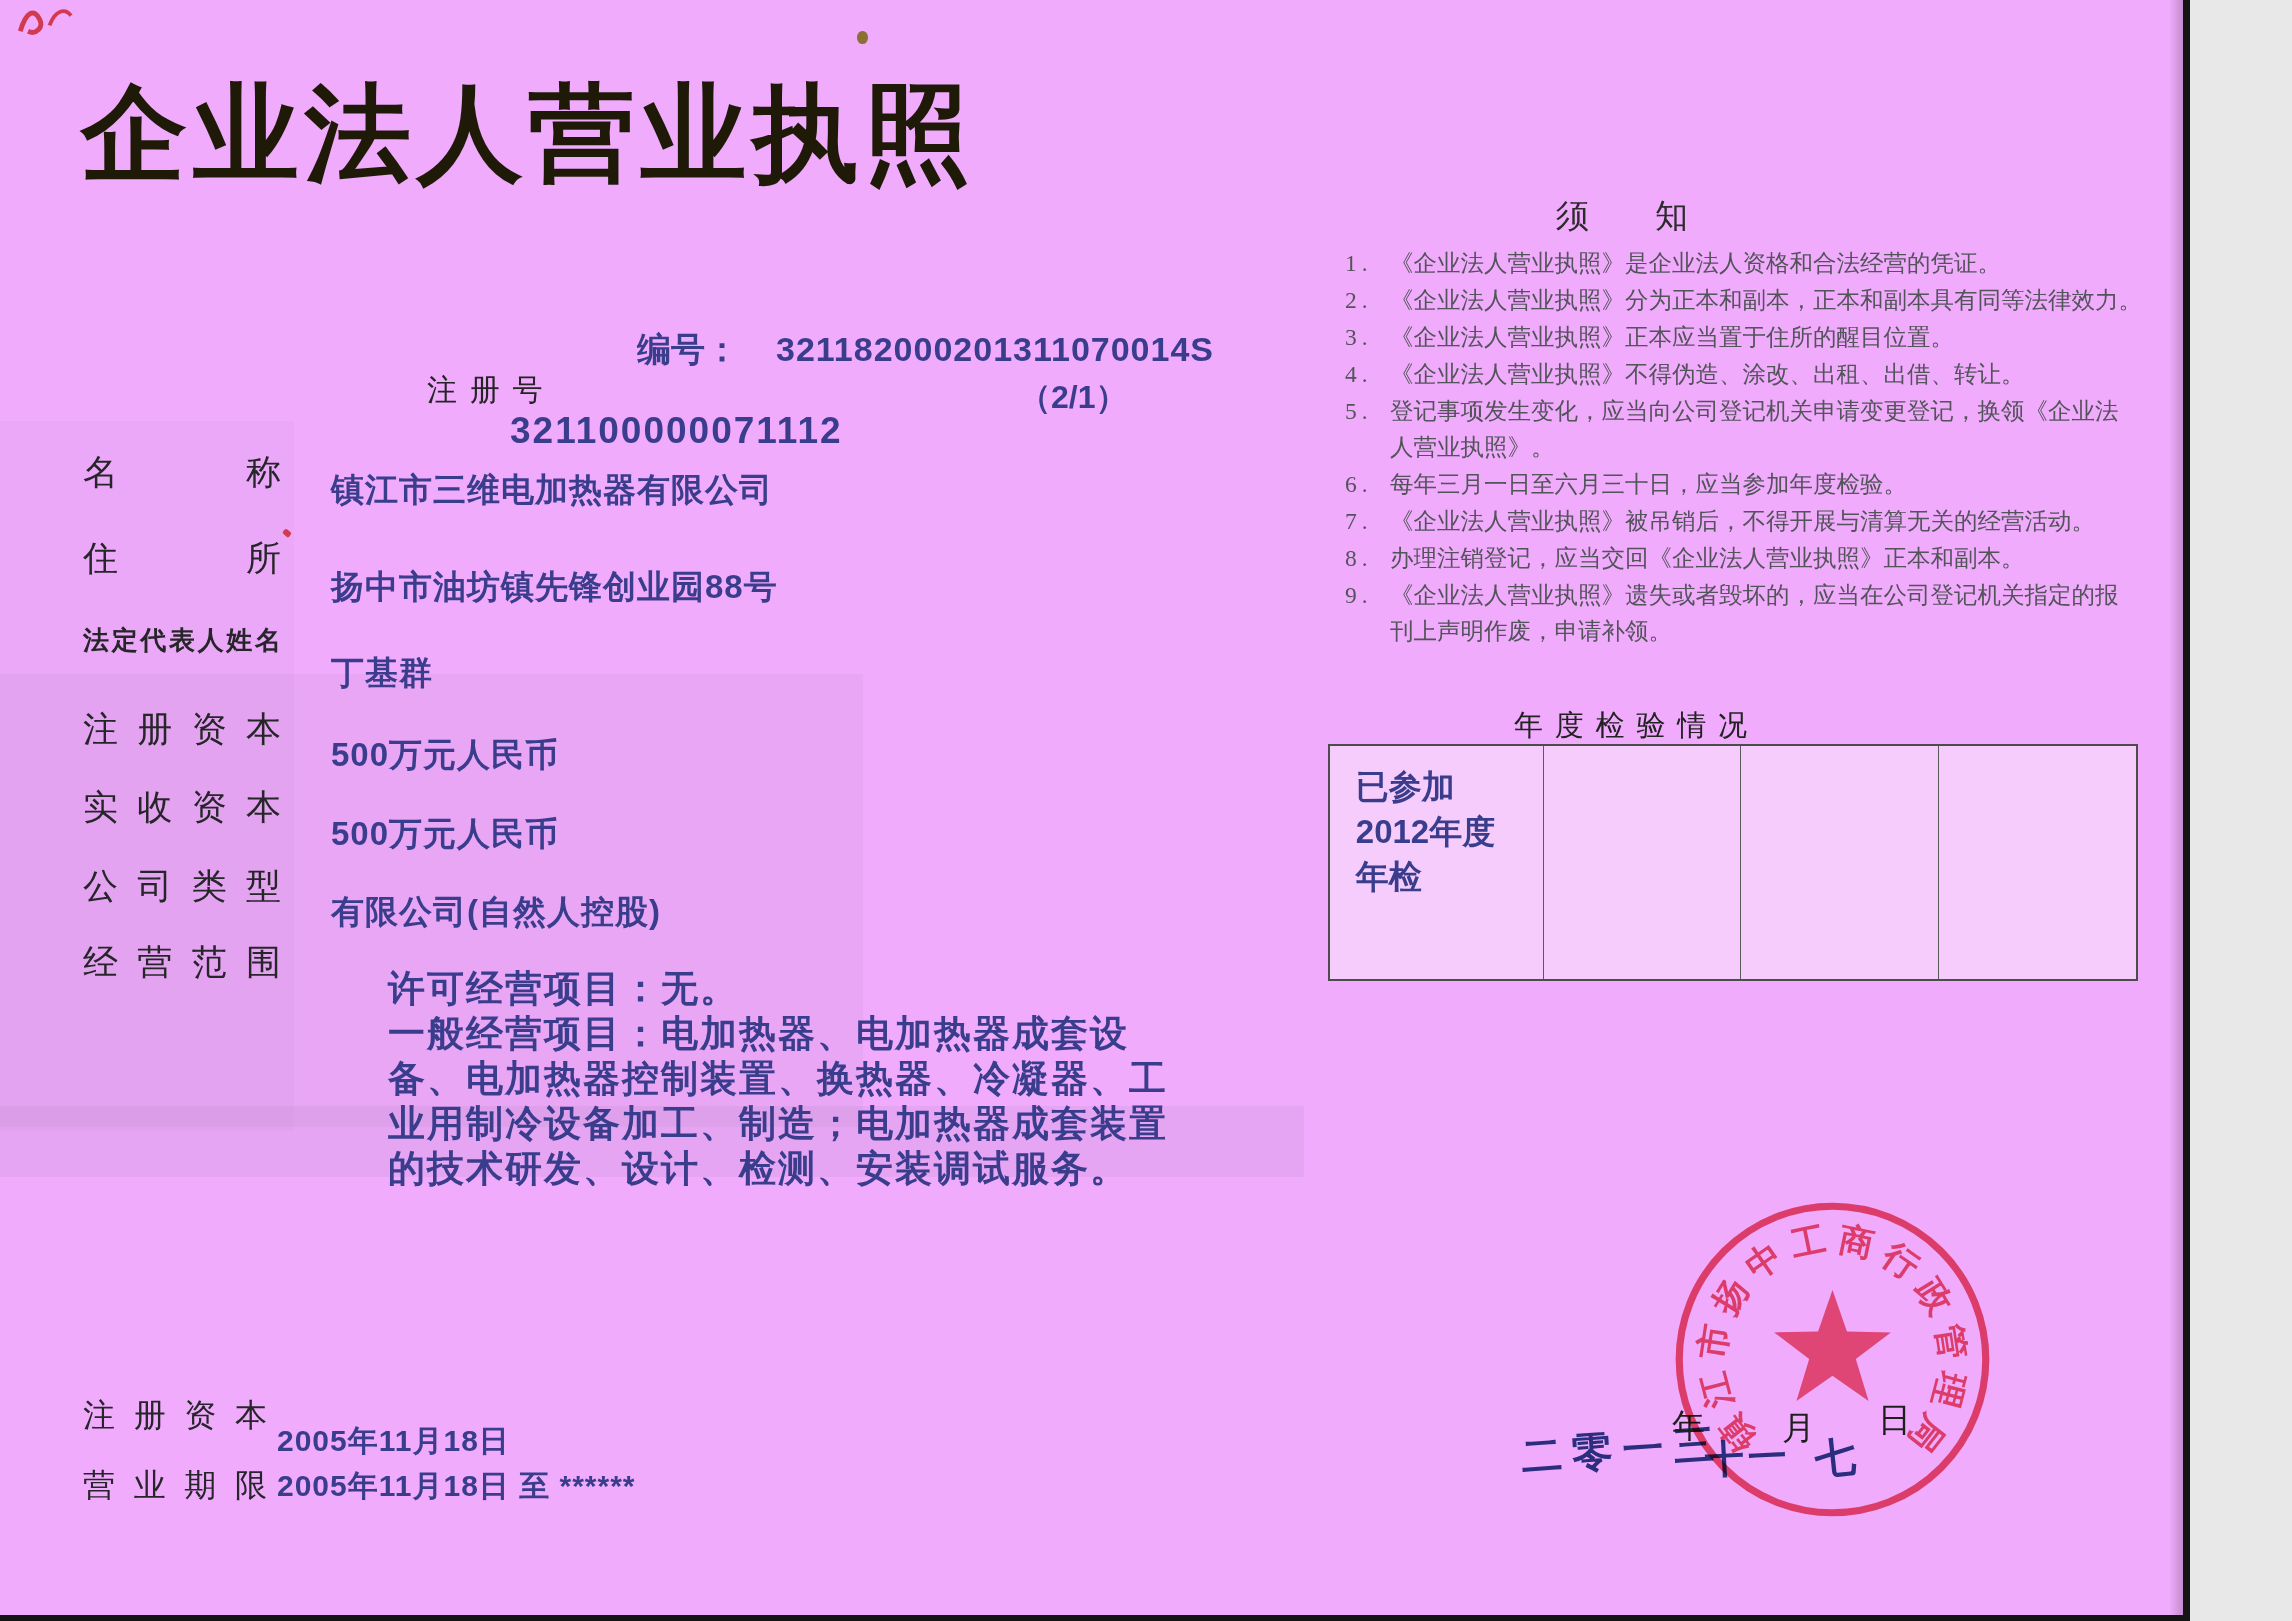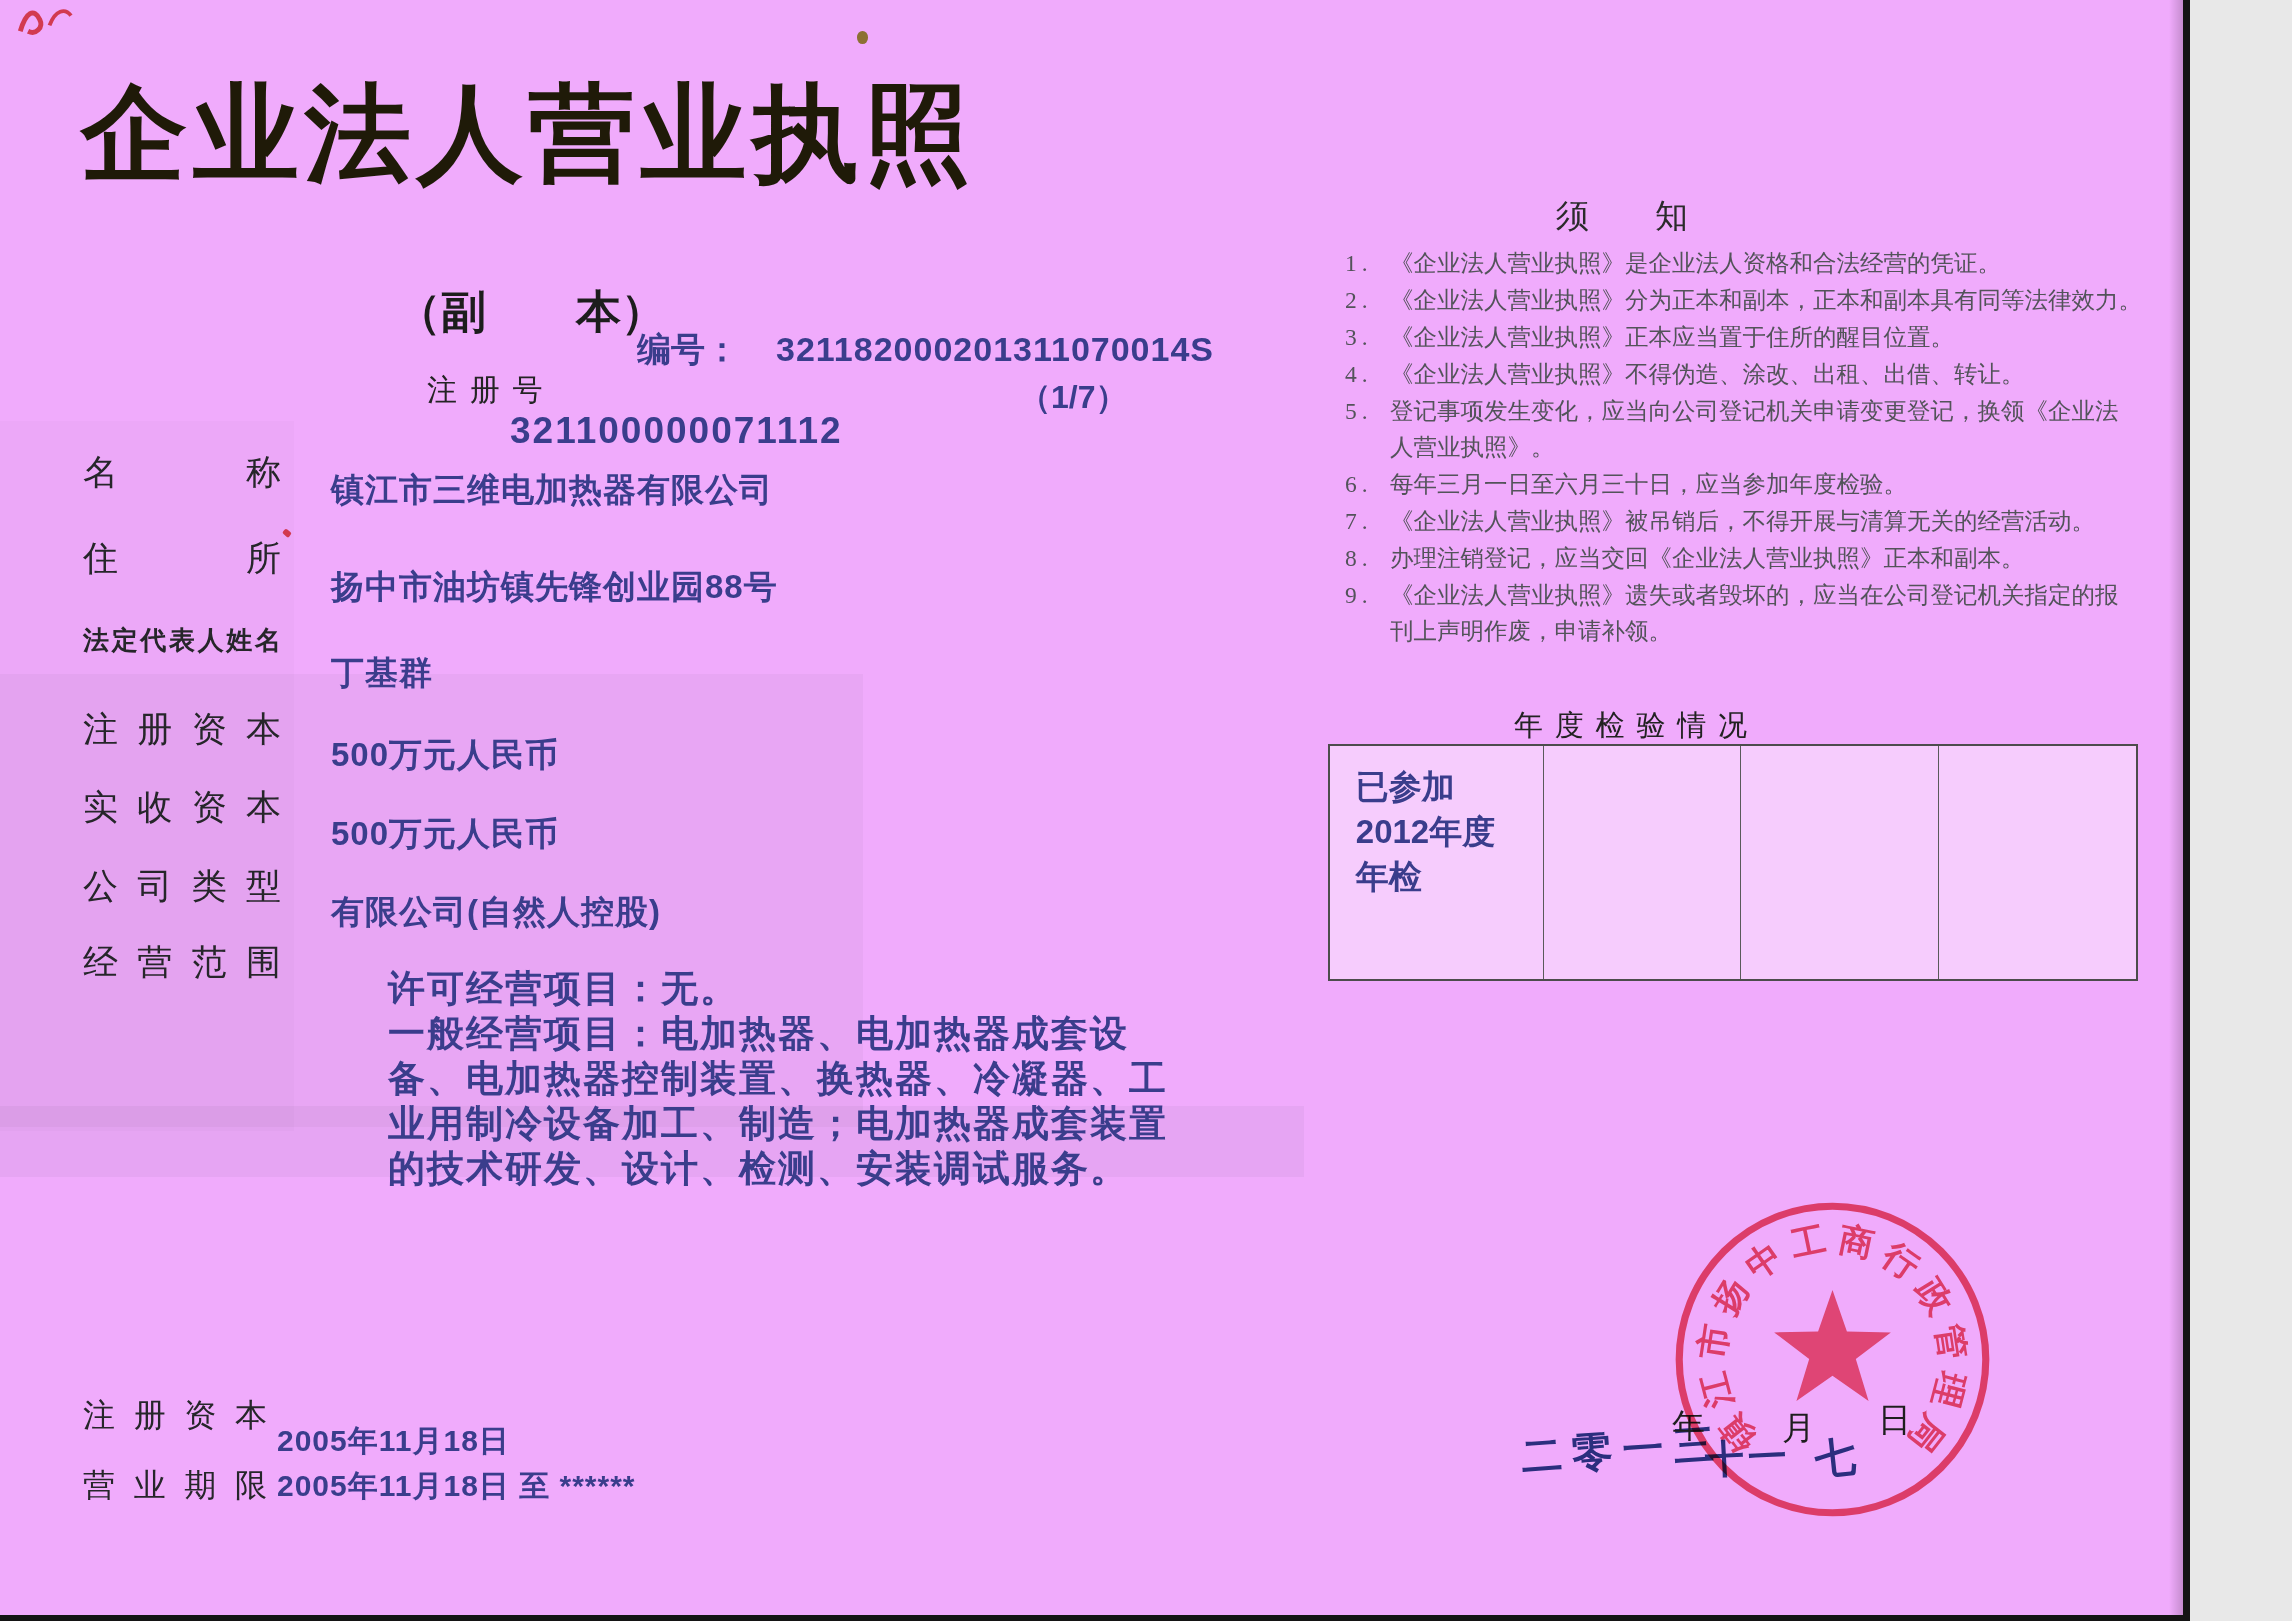--- a/index.html
+++ b/index.html
@@ -124,27 +124,26 @@
     <svg width="69" height="39" viewBox="0 0 70 40">
       <path d="M4,30 C10,10 18,6 24,18 C28,26 20,34 12,30" stroke="#d23a50" stroke-width="5" fill="none"></path>
       <path d="M34,24 C40,8 50,6 56,14" stroke="#d23a50" stroke-width="4" fill="none"></path>
     </svg>
   </div>
   <div class="dot-olive"></div>
   <div class="speck-red1"></div>
   <div class="speck-red2"></div>
 
   <div class="title">企业法人营业执照</div>
-  <div class="subtitle">（副　　本）</div>
   <div class="serial-line">
     <span>编号：</span><span class="serial-number">321182000201311070014S</span>
   </div>
   <div class="reg-label">注册号</div>
   <div class="reg-number">321100000071112</div>
-  <div class="page-indicator">（1/7）</div>
+  <div class="page-indicator">（2/1）</div>
 
   <div class="f-label lbl-1">名称</div>
   <div class="f-value val-1">镇江市三维电加热器有限公司</div>
 
   <div class="f-label lbl-2">住所</div>
   <div class="f-value val-2">扬中市油坊镇先锋创业园88号</div>
 
   <div class="f-label long lbl-3">法定代表人姓名</div>
   <div class="f-value val-3">丁基群</div>
 

